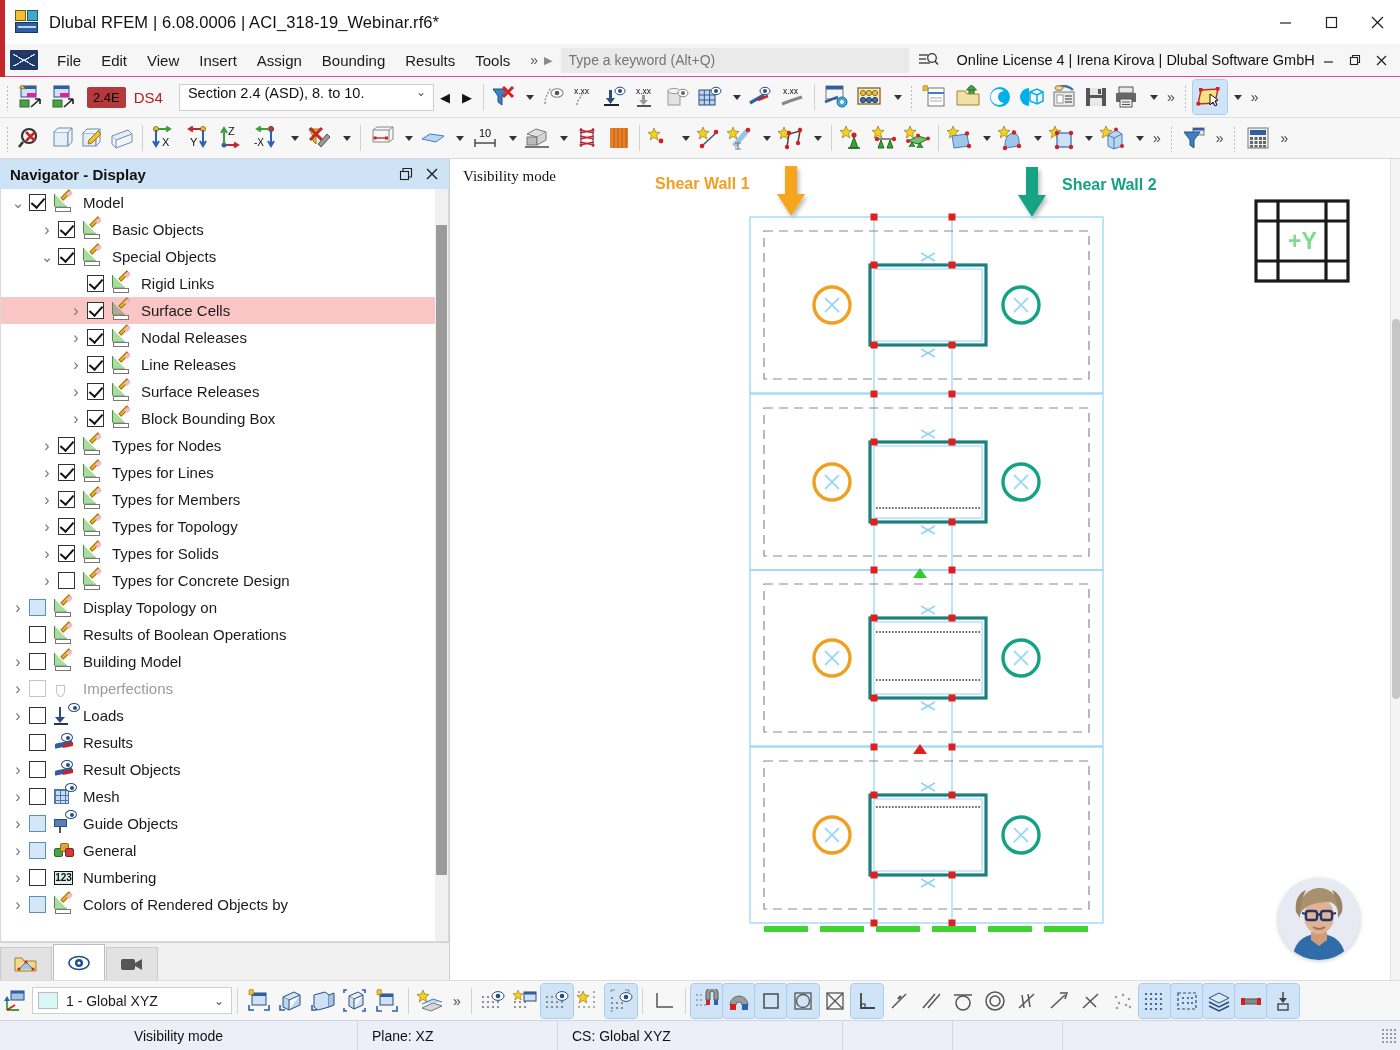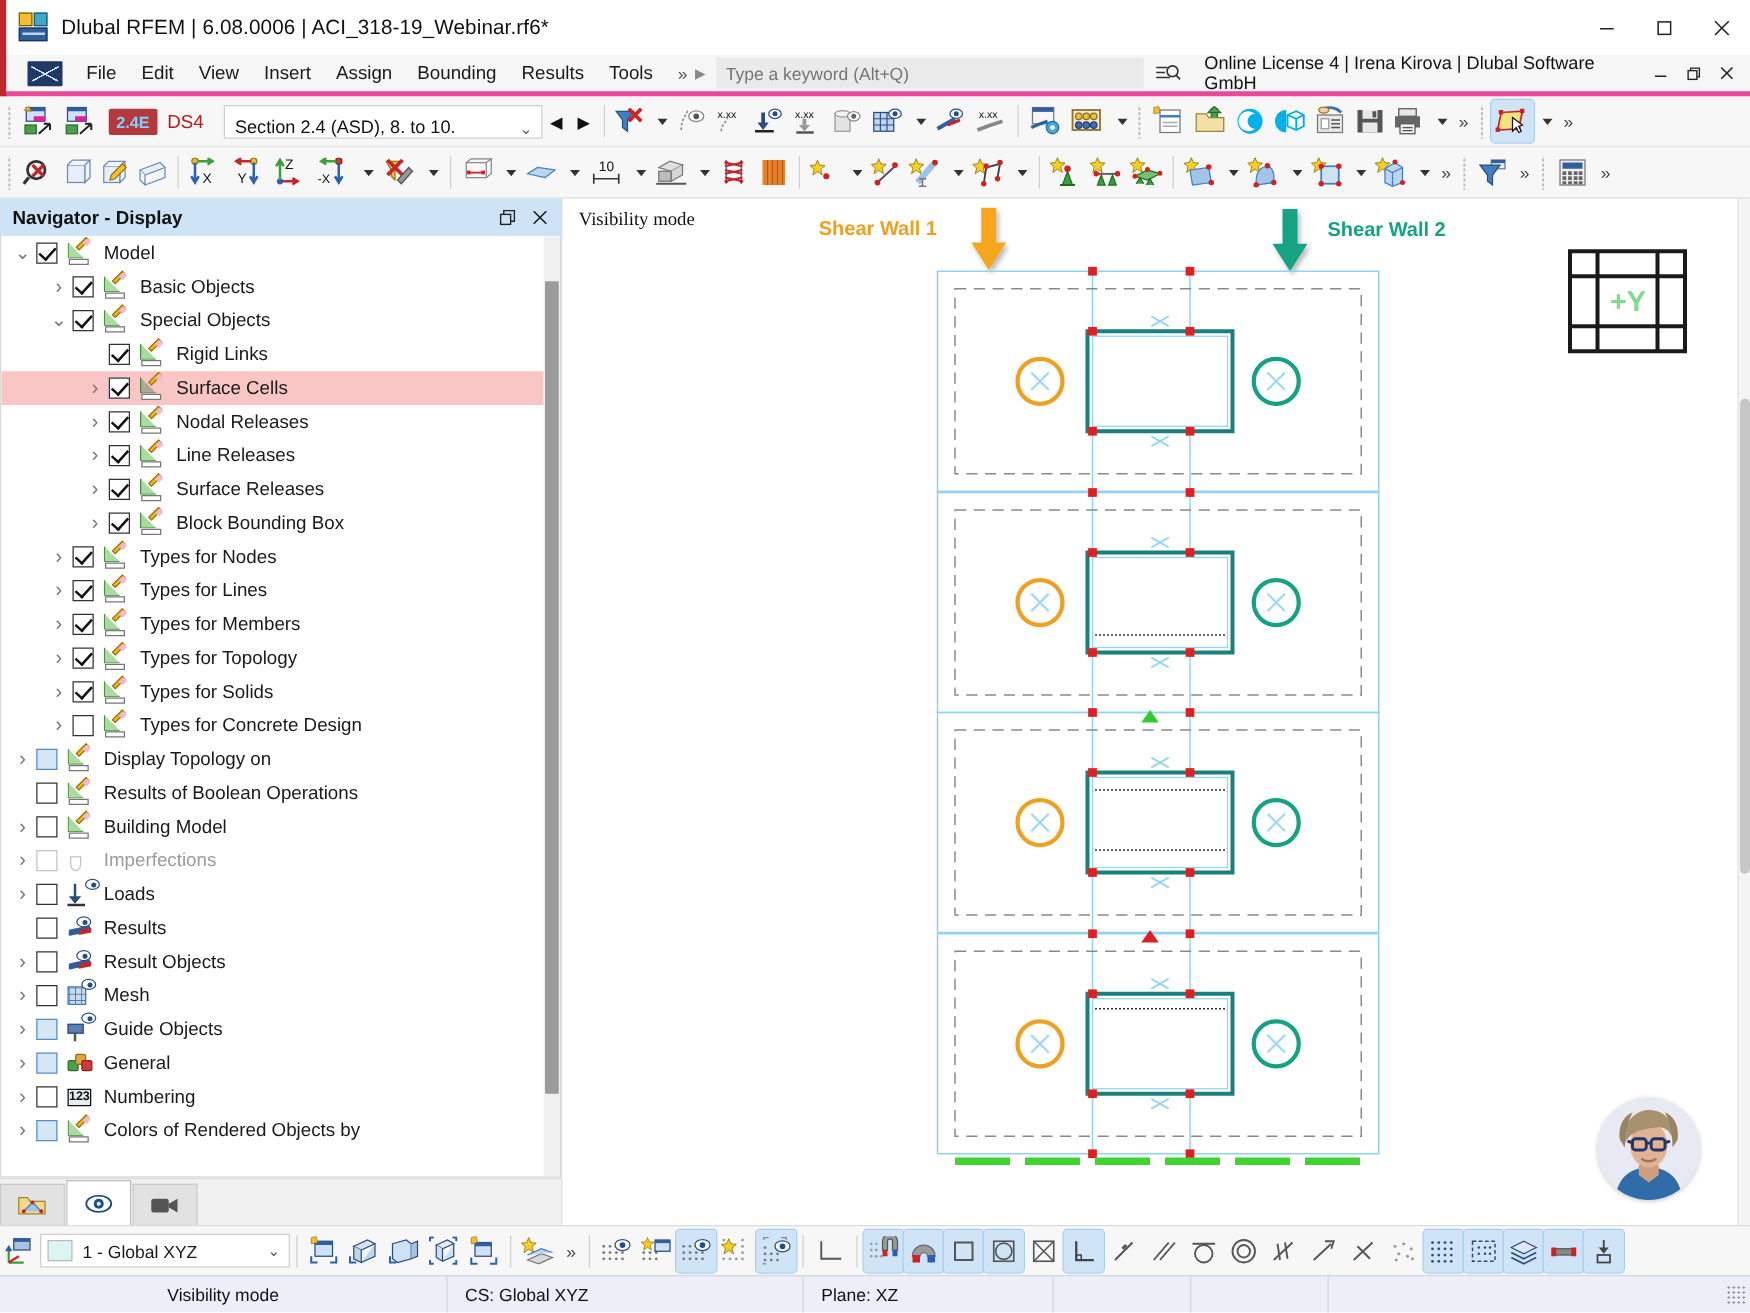--- a/index.html
+++ b/index.html
@@ -26,21 +26,21 @@
   .app-icon .ai-bot { position:absolute; left:1px; top:12px; width:23px; height:11px; background:#2f5f9e; border:1px solid #17365d;}
   .app-icon .ai-bot:after { content:''; position:absolute; left:2px; top:3px; width:18px; height:2px; background:#bcd6ef;}
   .title-text { font-size: 16.5px; color: #111; letter-spacing: 0.1px; }
   .tb-right { margin-left: auto; display: flex; align-items: center; height:44px;}
   .win-btn { width: 46px; height: 44px; display: flex; align-items: center; justify-content: center; }
   .win-btn svg { display:block; }
 
   
   .menubar {
     height: 33px; min-height:33px; display: flex; align-items: center;
-    background: #f6f6f6; border-bottom: 4px solid #ec4899; position:relative;padding-left:12px;
+    background: #f6f6f6; border-bottom: 1px solid #ec4899; position:relative;
   }
   .menubar .mb-accent { position:absolute; left:0; top:0; width:5px; height:33px; background:#c1272d; }
   .menu-logo { width:28px; height:20px; margin-left:10px; margin-right:9px; background:#1f3864; position:relative; flex:none; border-radius:1px;}
   .menu-logo:before { content:''; position:absolute; left:3px; top:4px; width:22px; height:12px;
      background: linear-gradient(to bottom right, transparent 48%, #cfe0f5 48%, #cfe0f5 54%, transparent 54%),
                  linear-gradient(to bottom left, transparent 48%, #cfe0f5 48%, #cfe0f5 54%, transparent 54%);}
   .menu-item { padding: 4px 10px; font-size: 15px; color: #1a1a1a; cursor: default; border-radius:2px;}
   .menu-chev { color:#555; font-size:14px; padding:0 4px 0 10px; }
   .menu-play { color:#888; font-size:11px; padding:0 8px 0 2px; }
   .search-box {
@@ -63,23 +63,23 @@
     background-size: 3px 4px; background-position: 1px 1px; background-repeat: repeat-y;}
   .tbtn { height: 34px; min-width: 30px; display:flex; align-items:center; justify-content:center;
     padding: 0 3px; border-radius:3px; cursor:default; flex:none; position:relative;}
   .tbtn.active { background:#cfe4f7; outline:1px solid #a8cdee; }
   .tb-sep { width:1px; height:26px; background:#d2d2d2; margin:0 5px; flex:none;}
   .tb-more { font-size:14px; color:#444; padding:0 5px; cursor:default; flex:none;}
   .caret { width:0;height:0;border-left:4px solid transparent;border-right:4px solid transparent;
     border-top:5px solid #333; margin-left:3px; flex:none;}
   .caret-btn{ height:34px; display:flex;align-items:center; padding:0 4px; border-radius:3px;}
 
-  .badge-24e { background:#b5383c; color:#7dd3fc; font-size:13px; font-weight:bold; padding:3px 6px; border-radius:2px; margin:0 8px 0 6px; flex:none;}
+  .badge-24e { background:#b5383c; color:#000000; font-size:13px; font-weight:normal; padding:3px 6px; border-radius:2px; margin:0 8px 0 6px; flex:none;}
   .ds4-label { font-size:15px; color:#b91c1c; margin-right:16px; flex:none;}
-  .sect-combo { width:255px; height:27px; background:#fff; border:1px solid #cfcfcf; display:flex; align-items:flex-end;
+  .sect-combo { width:255px; height:27px; background:#fff; border:1px solid #cfcfcf; display:flex; align-items:flex-start;
      padding-left:8px; font-size:14.5px; color:#111; flex:none; }
   .sect-combo .cc { margin-left:auto; margin-right:7px; color:#555; font-size:12px;}
   .nav-arrow { width:22px;height:30px;display:flex;align-items:center;justify-content:center;font-size:13px;color:#111;}
 
   
   .body { flex: 1; display: flex; min-height: 0; }
 
   
   .navpanel { width: 450px; min-width:450px; display:flex; flex-direction:column; border-right:1px solid #cfcfcf; background:#fff;}
   .nav-header { height: 30px; min-height:30px; background:#cfe3f7; display:flex; align-items:center; padding:0 6px 0 10px; }
@@ -1512,21 +1512,21 @@
       <svg width="26" height="24" viewBox="0 0 26 24">
         <line x1="13" y1="3" x2="13" y2="12" stroke="#444" stroke-width="1.5"></line>
         <path d="M9 9 L13 14 L17 9" fill="#444"></path>
         <rect x="8" y="15" width="10" height="6" fill="none" stroke="#444" stroke-width="1.4"></rect>
       </svg>
     </div>
   </div>
 
   <div class="statusbar">
     <div class="sb-cell" style="width:358px;justify-content:center;">Visibility mode</div>
+    <div class="sb-cell" style="width:200px;">Plane: XZ</div>
     <div class="sb-cell" style="width:285px;">CS: Global XYZ</div>
-    <div class="sb-cell" style="width:200px;">Plane: XZ</div>
     <div class="sb-cell" style="width:110px;"></div>
     <div class="sb-cell" style="width:110px;"></div>
     <div class="sb-cell" style="flex:1;border-right:none;"></div>
     <div class="sb-grip"></div>
   </div>
 
 </div>
 
 </body></html>

